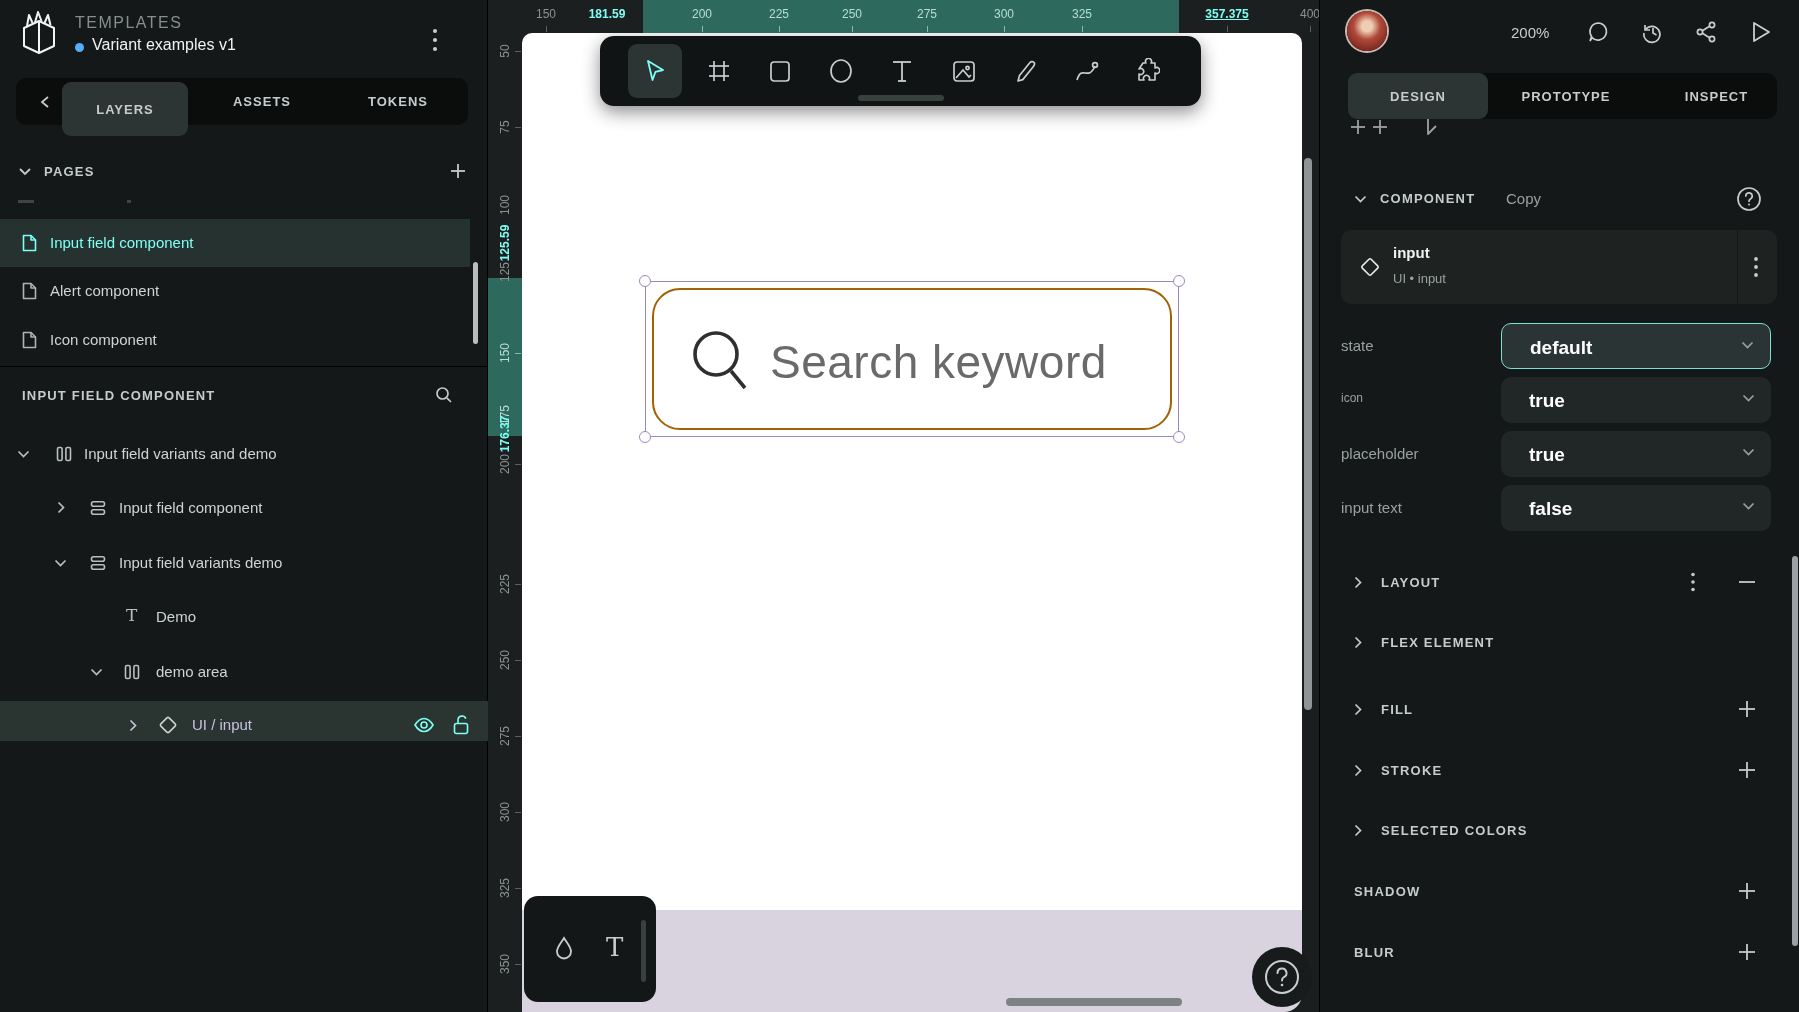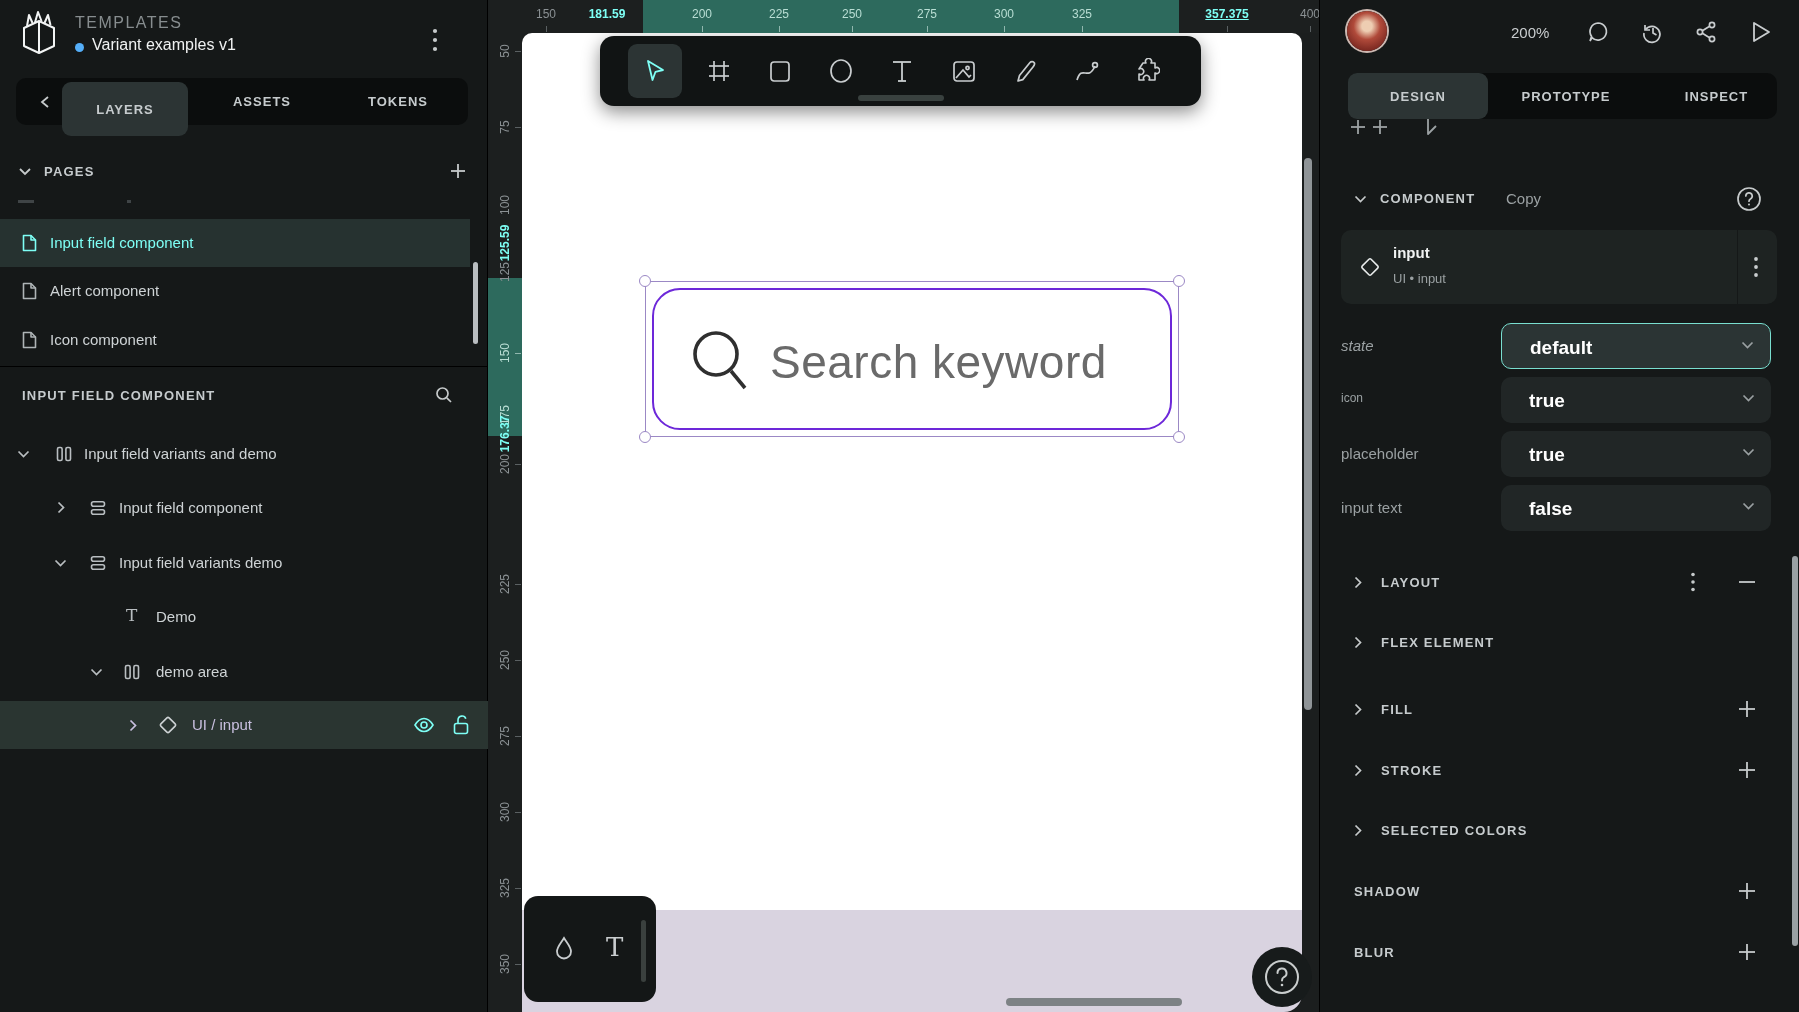--- a/index.html
+++ b/index.html
@@ -54,21 +54,21 @@
       <div class="abs" style="left:0;top:0;width:780px;height:877px;background:#ffffff;"></div>
       <div class="abs" style="left:0;top:877px;width:780px;height:102px;background:#d9d3e0;"></div>
     </div>
 
     <div class="abs" style="left:157px;top:281px;width:534px;height:156px;border:1.5px solid #9b88c5;"></div>
     <div class="handlecircle" style="left:151px;top:275px;"></div>
     <div class="handlecircle" style="left:685px;top:275px;"></div>
     <div class="handlecircle" style="left:151px;top:431px;"></div>
     <div class="handlecircle" style="left:685px;top:431px;"></div>
 
-    <div class="abs" style="left:164px;top:288px;width:520px;height:142px;background:#fff;border:2px solid #6d28d9;border-radius:28px;">
+    <div class="abs" style="left:164px;top:288px;width:520px;height:142px;background:#fff;border:2px solid #a16207;border-radius:28px;">
       <svg class="abs" style="left:36px;top:38px;" width="64" height="66" viewBox="0 0 64 66" fill="none" stroke="#2f2f2f" stroke-width="3.6">
         <circle cx="26" cy="26" r="21"></circle>
           <line x1="41" y1="43" x2="55" y2="60"></line>
       </svg>
       <div class="abs" style="left:116px;top:45px;font-size:46px;color:#6a6a6a;letter-spacing:.5px;white-space:nowrap;">Search keyword</div>
     </div>
 
     <div class="abs" style="left:816px;top:158px;width:8px;height:552px;background:#8f9497;border-radius:4px;"></div>
 
     <div class="abs" style="left:518px;top:998px;width:176px;height:8px;background:#7d8285;border-radius:4px;"></div>
@@ -316,21 +316,21 @@
       <svg class="abs" style="left:90px;top:21px;" width="13" height="8" viewBox="0 0 13 8" fill="none" stroke="#b9bec1" stroke-width="1.7">
           <path d="M1.5 1.5 L6.5 6.5 L11.5 1.5"></path>
         </svg>
       <svg class="abs" style="left:124px;top:17px;" width="16" height="16" viewBox="0 0 16 16" fill="none" stroke="#b9bec1" stroke-width="1.6">
           <rect x="1.5" y="1.5" width="4.6" height="13" rx="1.5"></rect>
           <rect x="9.9" y="1.5" width="4.6" height="13" rx="1.5"></rect>
         </svg>
       <span class="lbl abs" style="left:156px;top:16px;">demo area</span>
     </div>
 
-    <div class="abs treerow sel" style="top:701px;height:48px;">
+    <div class="abs treerow sel" style="top:701px;height:40px;">
       <svg class="abs" style="left:129px;top:18px;" width="8" height="13" viewBox="0 0 8 13" fill="none" stroke="#c9c0e0" stroke-width="1.7">
           <path d="M1.5 1.5 L6.5 6.5 L1.5 11.5"></path>
         </svg>
       <svg class="abs" style="left:158px;top:14px;" width="20" height="20" viewBox="0 0 20 20" fill="none" stroke="#cdd2d4" stroke-width="1.6">
           <rect x="4.2" y="4.2" width="11.6" height="11.6" rx="1.5" transform="rotate(45 10 10)"></rect>
         </svg>
       <span class="lbl abs" style="left:192px;top:15px;color:#c9c0e0;">UI / input</span>
       <svg class="abs" style="left:413px;top:15px;" width="22" height="18" viewBox="0 0 22 18" fill="none" stroke="#7efff5" stroke-width="1.6">
         <path d="M2 9 C5 4 9 2.5 11 2.5 C13 2.5 17 4 20 9 C17 14 13 15.5 11 15.5 C9 15.5 5 14 2 9 Z"></path>
           <circle cx="11" cy="9" r="3"></circle>
@@ -405,21 +405,21 @@
       <span class="abs" style="left:52px;top:14px;font-size:15px;font-weight:700;color:#f0f2f2;">input</span>
       <span class="abs" style="left:52px;top:41px;font-size:13px;color:#9aa0a2;">UI • input</span>
       <div class="abs" style="left:396px;top:0;width:1px;height:74px;background:#151818;"></div>
       <svg class="abs" style="left:412px;top:26px;" width="6" height="22" viewBox="0 0 6 22" fill="#c9cdcf">
           <circle cx="3" cy="3" r="1.9"></circle>
           <circle cx="3" cy="11" r="1.9"></circle>
           <circle cx="3" cy="19" r="1.9"></circle>
         </svg>
     </div>
 
-    <span class="abs dim" style="left:21px;top:337px;font-size:15px;font-style:italic;">state</span>
+    <span class="abs dim" style="left:21px;top:337px;font-size:15px;">state</span>
     <div class="dd focus" style="left:181px;top:323px;">
       <span class="ddval">default</span>
       <svg class="ddchev" width="13" height="8" viewBox="0 0 13 8" fill="none" stroke="currentColor" stroke-width="1.7">
           <path d="M1.5 1.5 L6.5 6.5 L11.5 1.5"></path>
         </svg>
     </div>
     <span class="abs dim" style="left:21px;top:391px;font-size:12px;">icon</span>
     <div class="dd" style="left:181px;top:377px;">
       <span class="ddval">true</span>
       <svg class="ddchev" width="13" height="8" viewBox="0 0 13 8" fill="none" stroke="currentColor" stroke-width="1.7">

